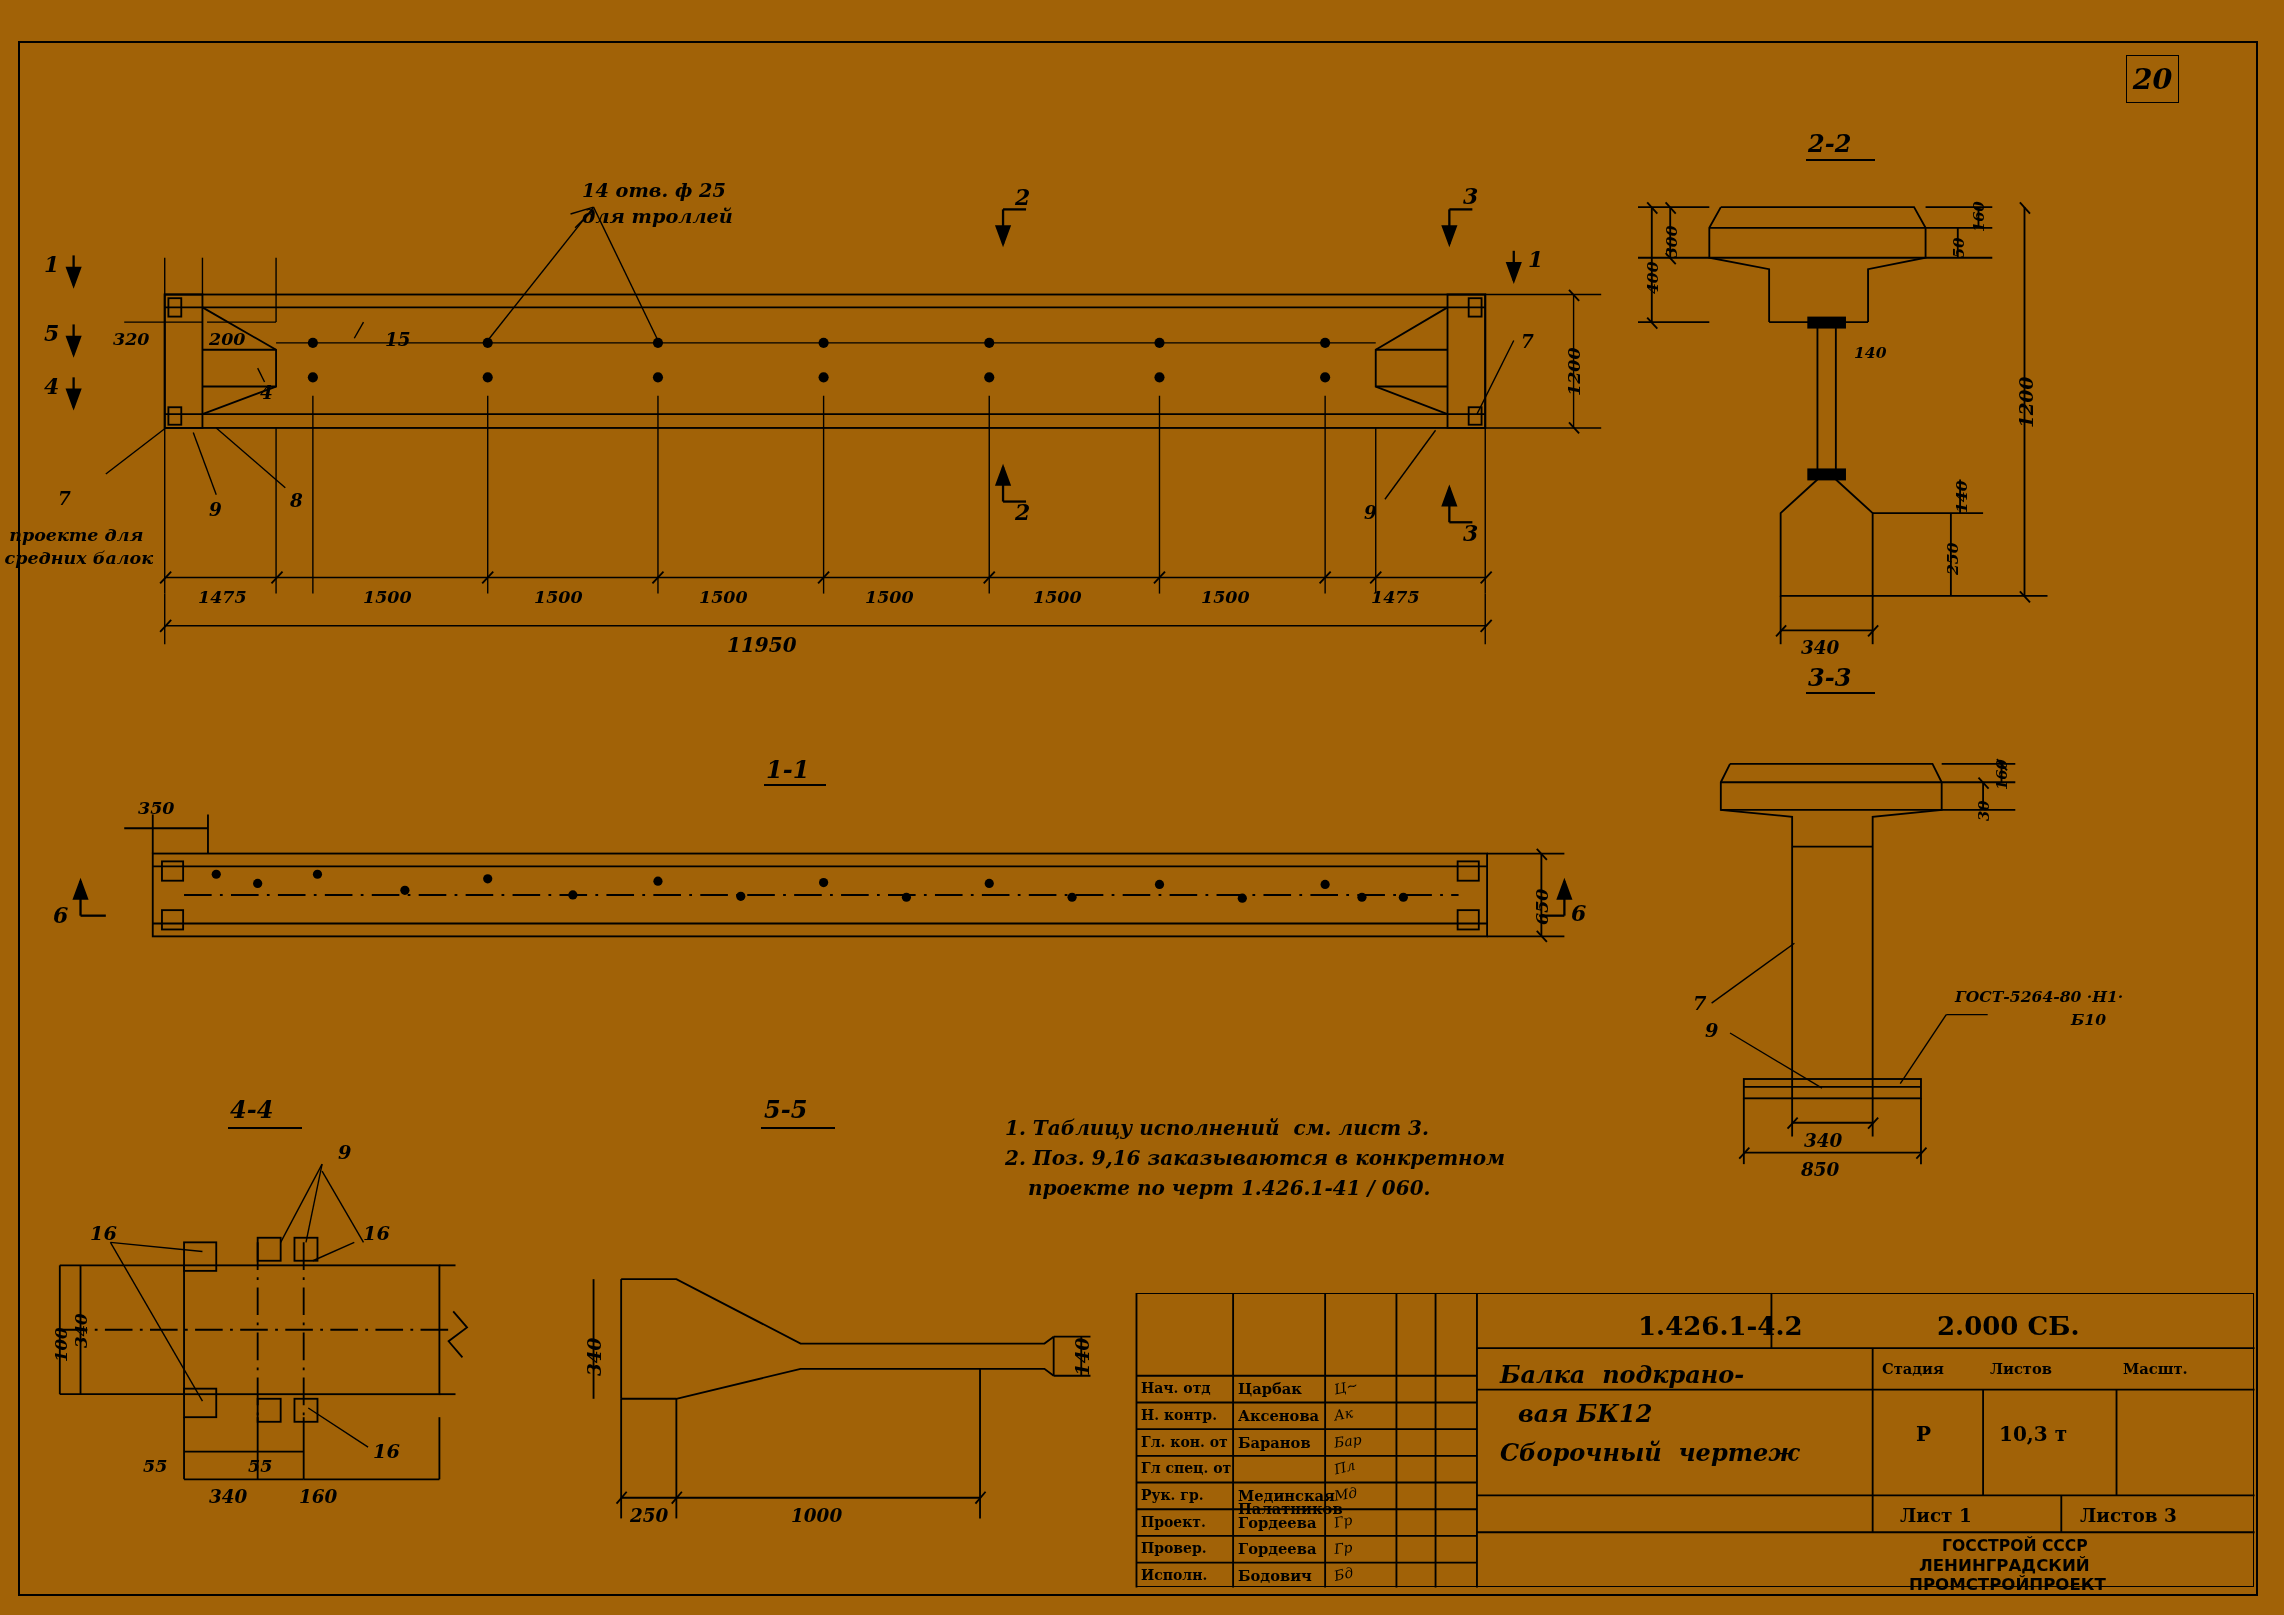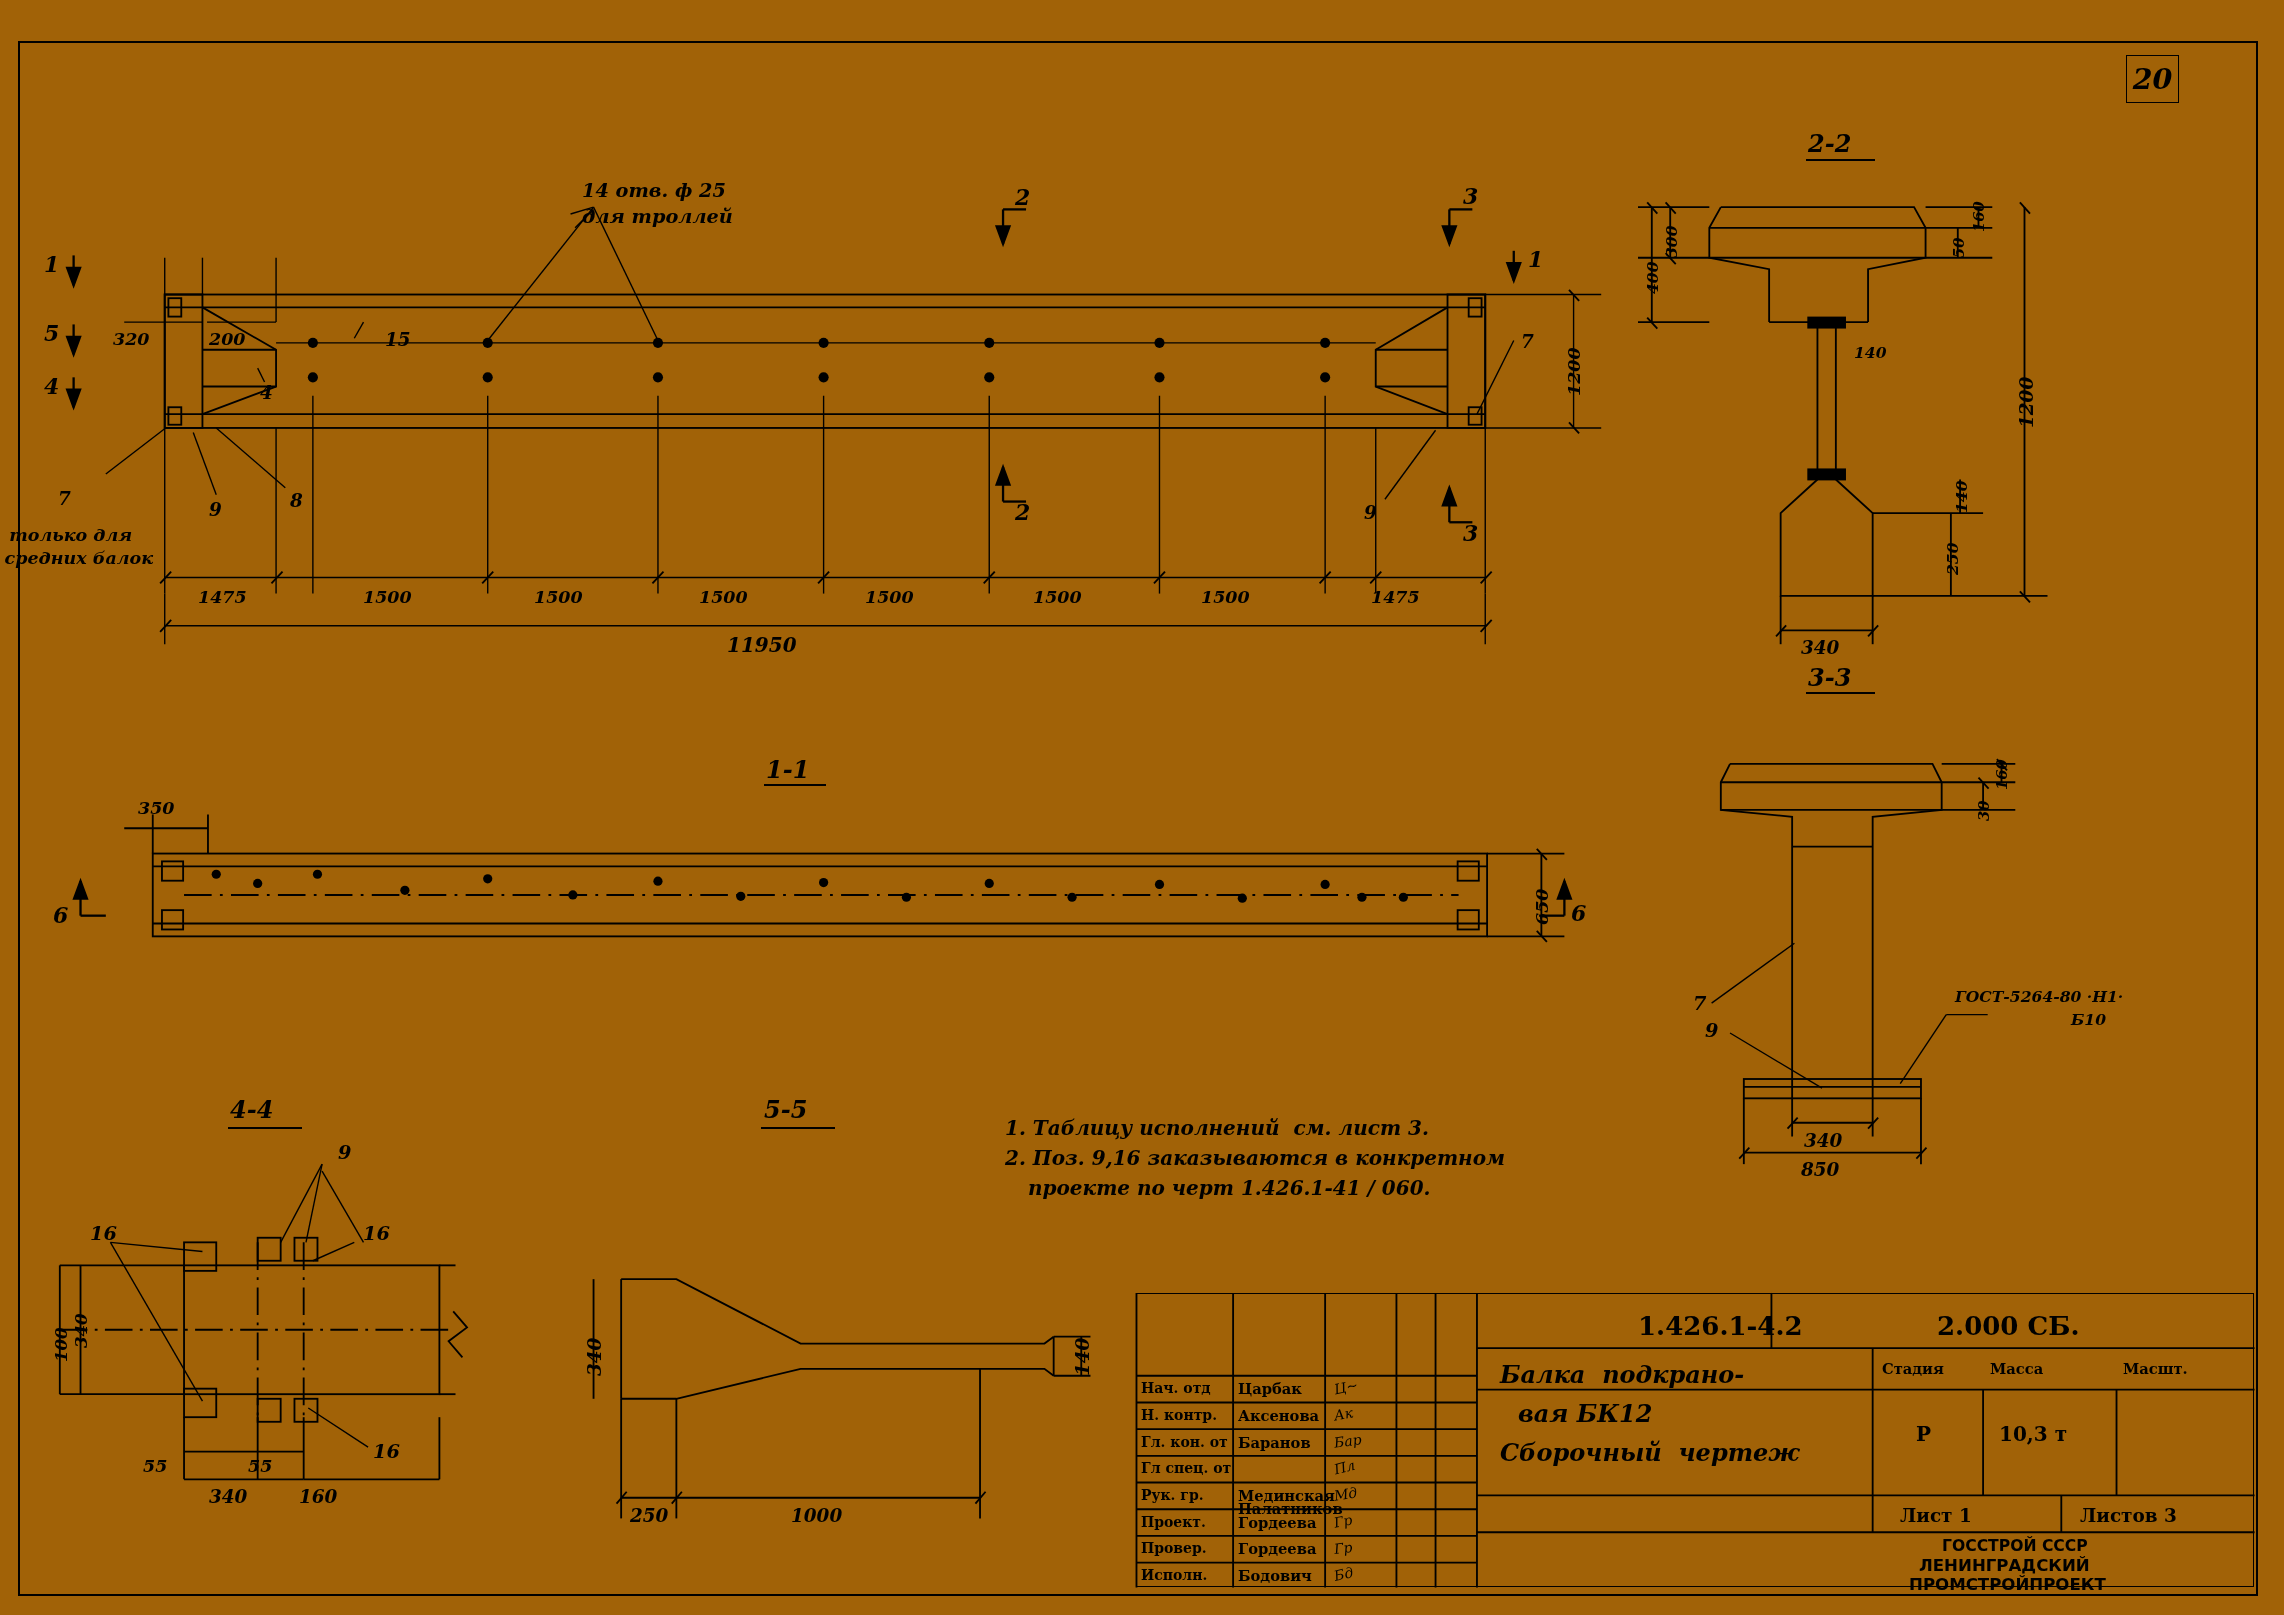--- a/index.html
+++ b/index.html
@@ -157,21 +157,21 @@
       <line x1="3218" y1="1268" x2="3242" y2="1242"></line>
       <line x1="348" y1="1373" x2="372" y2="1347"></line>
       <line x1="3218" y1="1373" x2="3242" y2="1347"></line>
       <line x1="3410" y1="630" x2="3432" y2="654"></line>
       <line x1="3410" y1="918" x2="3432" y2="942"></line>
     </g>
   </svg>
 
   <div class="txt dim" style="left:582px;top:179px;font-size:19.3px;">14 отв. ф 25</div>
   <div class="txt dim" style="left:582px;top:205px;font-size:19.3px;">для троллей</div>
-  <div class="txt dim" style="left:9.2px;top:525px;font-size:17.5px;">только для</div>
+  <div class="txt dim" style="left:9.2px;top:525px;font-size:17.5px;">проекте для</div>
   <div class="txt dim" style="left:4.6px;top:548px;font-size:17.5px;">средних балок</div>
 
   <div class="txt dim" style="left:1015px;top:184px;font-size:22px;">2</div>
   <div class="txt dim" style="left:1015px;top:499px;font-size:22px;">2</div>
   <div class="txt dim" style="left:1463px;top:183px;font-size:22px;">3</div>
   <div class="txt dim" style="left:1463px;top:520px;font-size:22px;">3</div>
   <div class="txt dim" style="left:44px;top:251px;font-size:22px;">1</div>
   <div class="txt dim" style="left:1528px;top:246px;font-size:22px;">1</div>
   <div class="txt dim" style="left:44px;top:320px;font-size:22px;">5</div>
   <div class="txt dim" style="left:44px;top:373px;font-size:22px;">4</div>
@@ -488,21 +488,21 @@
   </svg>
 
   <div class="tbcell" style="left:1638px;top:1311px;font-size:26px;">1.426.1-4.2</div>
   <div class="tbcell" style="left:1937px;top:1311px;font-size:26px;">2.000 СБ.</div>
 
   <div class="tbcell" style="left:1500px;top:1360px;font-size:24px;font-style:italic;">Балка  подкрано-</div>
   <div class="tbcell" style="left:1518px;top:1399px;font-size:24px;font-style:italic;">вая БК12</div>
   <div class="tbcell" style="left:1500px;top:1438px;font-size:24px;font-style:italic;">Сборочный  чертеж</div>
 
   <div class="tbcell" style="left:1882px;top:1360px;font-size:14.7px;">Стадия</div>
-  <div class="tbcell" style="left:1990px;top:1360px;font-size:14.7px;">Масса</div>
+  <div class="tbcell" style="left:1990px;top:1360px;font-size:14.7px;">Листов</div>
   <div class="tbcell" style="left:2123px;top:1360px;font-size:14.7px;">Масшт.</div>
   <div class="tbcell" style="left:1916px;top:1422px;font-size:20px;">Р</div>
   <div class="tbcell" style="left:1999px;top:1422px;font-size:20px;">10,3 т</div>
   <div class="tbcell" style="left:2144px;top:1422px;font-size:20px;"></div>
 
   <div class="tbcell" style="left:1900px;top:1505px;font-size:18.4px;">Лист 1</div>
   <div class="tbcell" style="left:2080px;top:1505px;font-size:18.4px;">Листов 3</div>
 
   <div class="tbcell" style="left:1942px;top:1537px;font-size:15.6px;font-family:'DejaVu Sans',sans-serif;">ГОССТРОЙ СССР</div>
   <div class="tbcell" style="left:1919px;top:1556px;font-size:16.6px;font-family:'DejaVu Sans',sans-serif;">ЛЕНИНГРАДСКИЙ</div>

